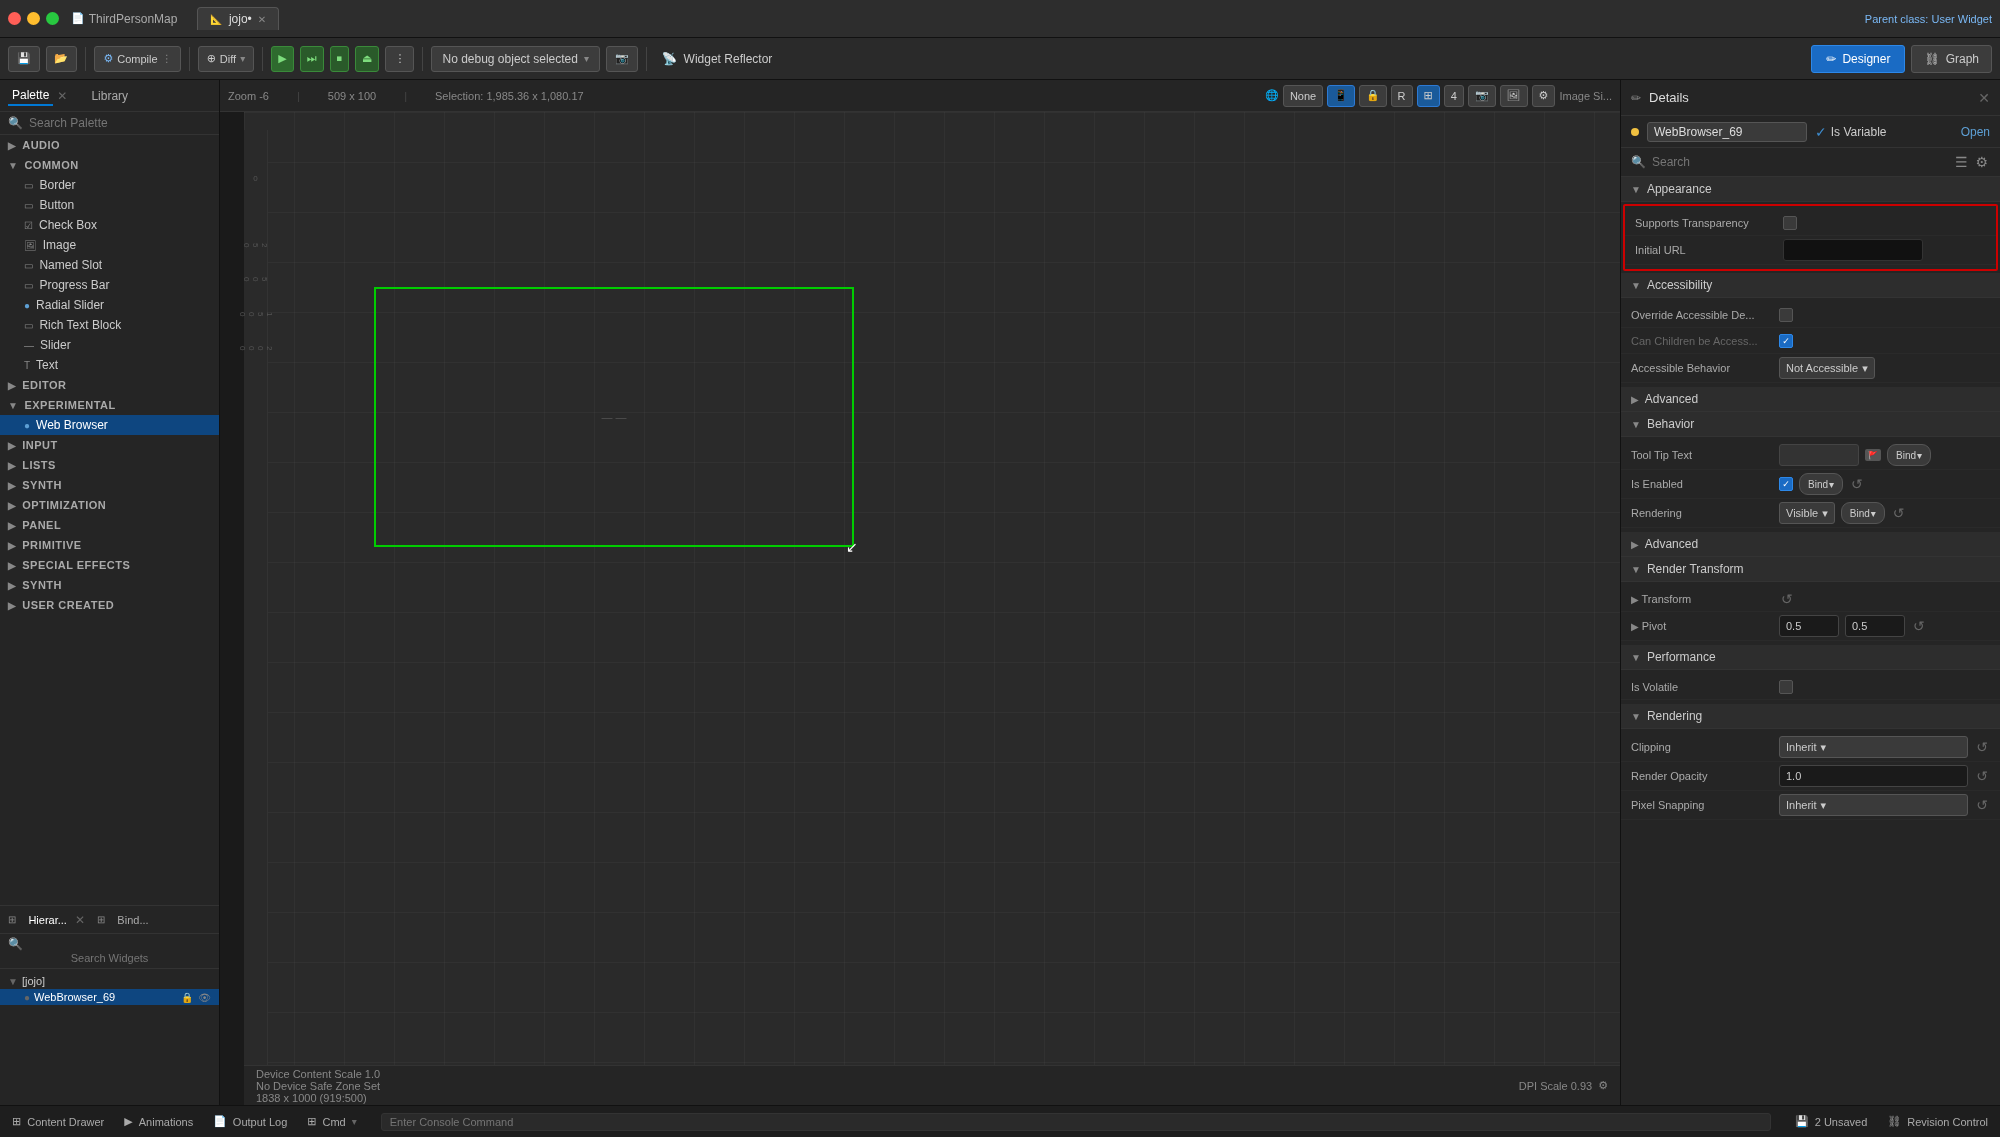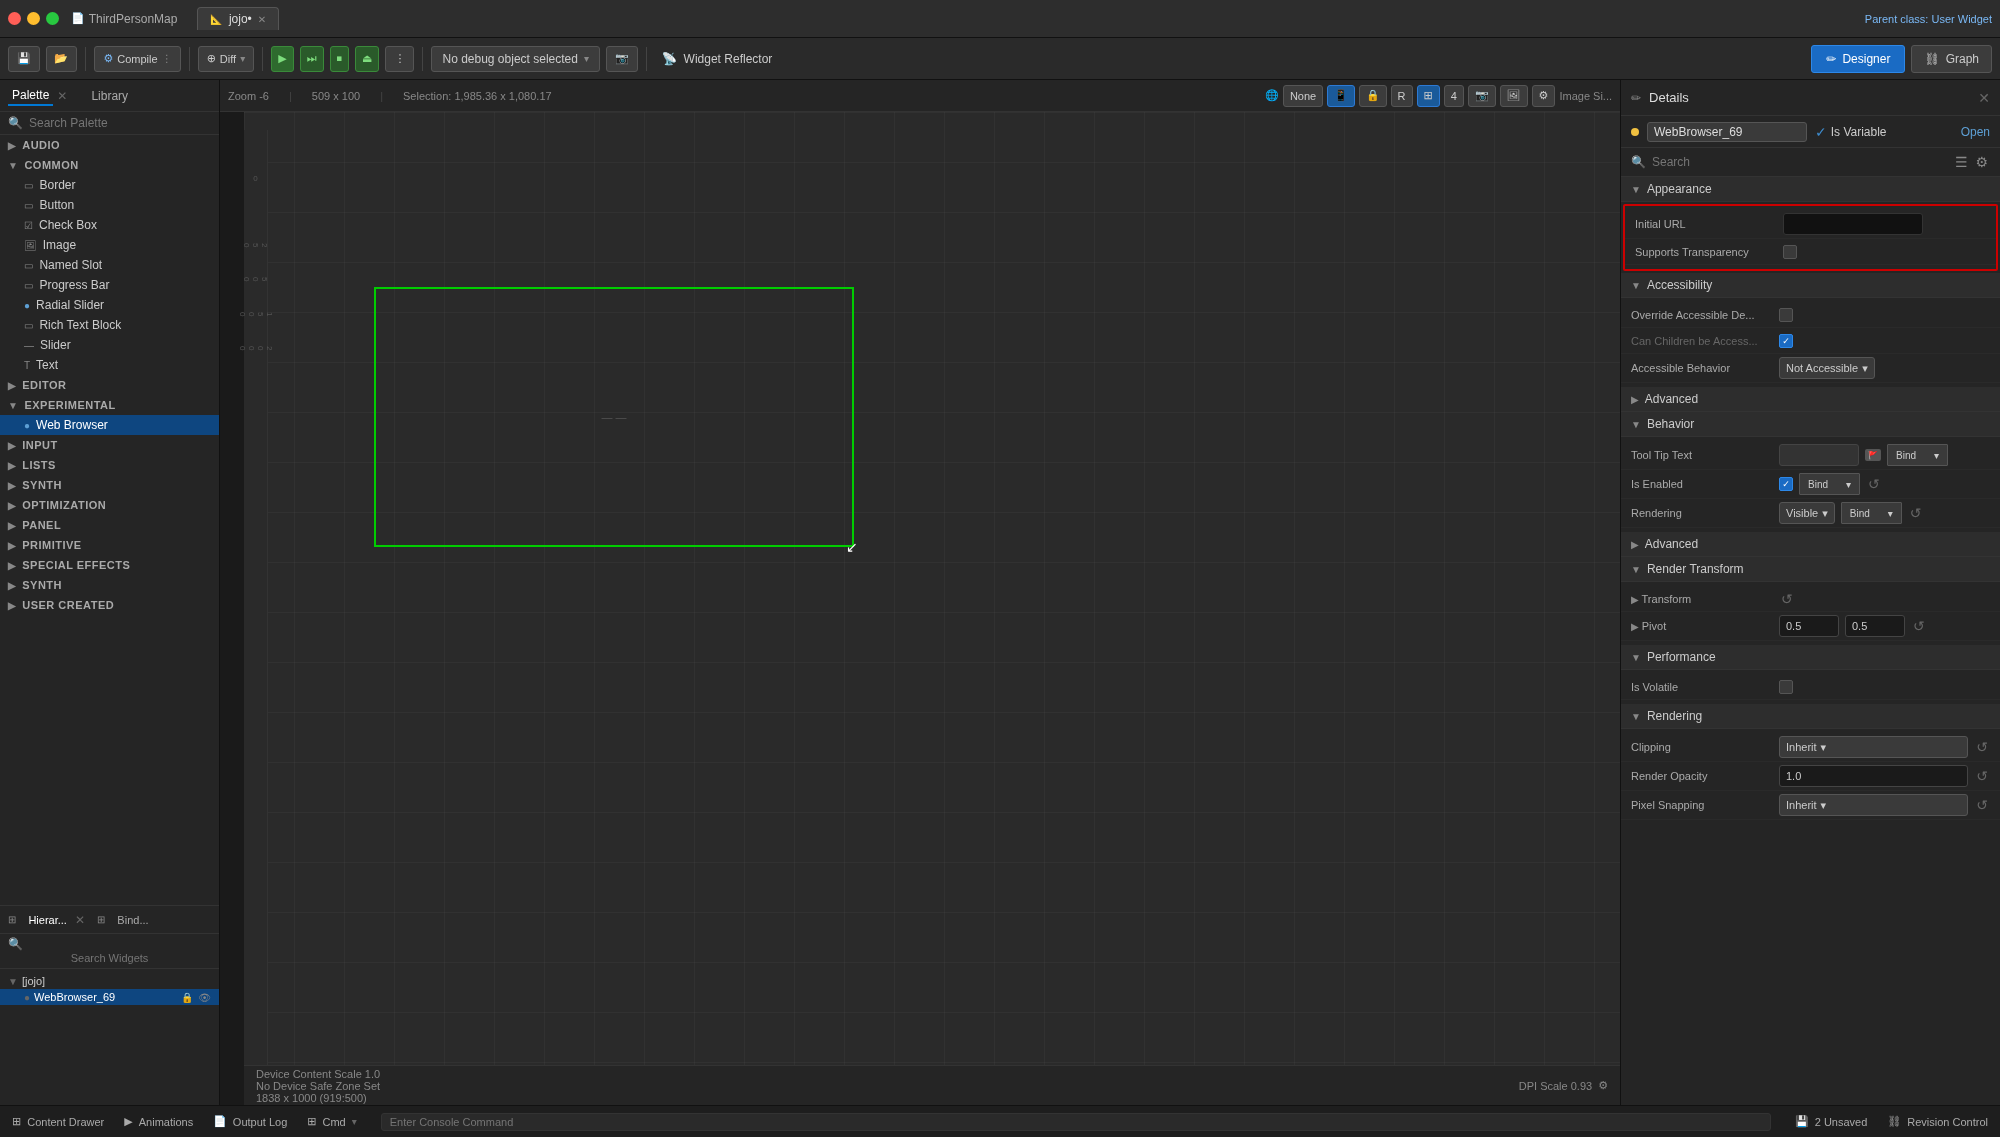--- a/index.html
+++ b/index.html
@@ -245,21 +245,21 @@
       position: absolute;
       top: 0;
       left: 0;
       right: 0;
       height: 32px;
       background: #252525;
       border-bottom: 1px solid #333;
       display: flex;
       align-items: center;
       padding: 0 8px;
-      gap: 20px;
+      gap: 28px;
       font-size: 11px;
       color: #888;
       z-index: 10;
     }
     .canvas-info-sep { color: #444; }
 
     .canvas-tools {
       display: flex;
       align-items: center;
       gap: 4px;
@@ -505,29 +505,29 @@
       font-size: 11px;
       height: 22px;
       display: flex;
       align-items: center;
       gap: 4px;
       cursor: pointer;
     }
     .bind-btn {
       background: #3a3a3a;
       border: 1px solid #555;
-      border-radius: 1px;
+      border-radius: 9px;
       color: #ccc;
       padding: 2px 8px;
       font-size: 10px;
       cursor: pointer;
       height: 22px;
       display: flex;
       align-items: center;
-      gap: 18px;
+      gap: 1px;
     }
     .reset-btn {
       color: #666;
       cursor: pointer;
       font-size: 14px;
       padding: 0 2px;
     }
     .flag-icon {
       width: 16px; height: 12px;
       background: #555;
@@ -907,29 +907,29 @@
 
     <div class="details-scroll">
 
       <div class="section-header">
         <span class="section-chevron">▼</span>
         <span>Appearance</span>
       </div>
       <div class="highlighted-section">
         <div class="section-content">
           <div class="prop-row">
+            <span class="prop-label">Supports Transparency</span>
+            <div class="prop-value">
+              <div class="prop-check"></div>
+            </div>
+          </div>
+          <div class="prop-row">
             <span class="prop-label">Initial URL</span>
             <div class="prop-value">
               <input class="prop-input dark-fill" value="" style="background: rgb(17, 17, 17); width: 140px;">
-            </div>
-          </div>
-          <div class="prop-row">
-            <span class="prop-label">Supports Transparency</span>
-            <div class="prop-value">
-              <div class="prop-check"></div>
             </div>
           </div>
         </div>
       </div>
 
       <div class="section-header">
         <span class="section-chevron">▼</span>
         <span>Accessibility</span>
       </div>
       <div class="section-content">

